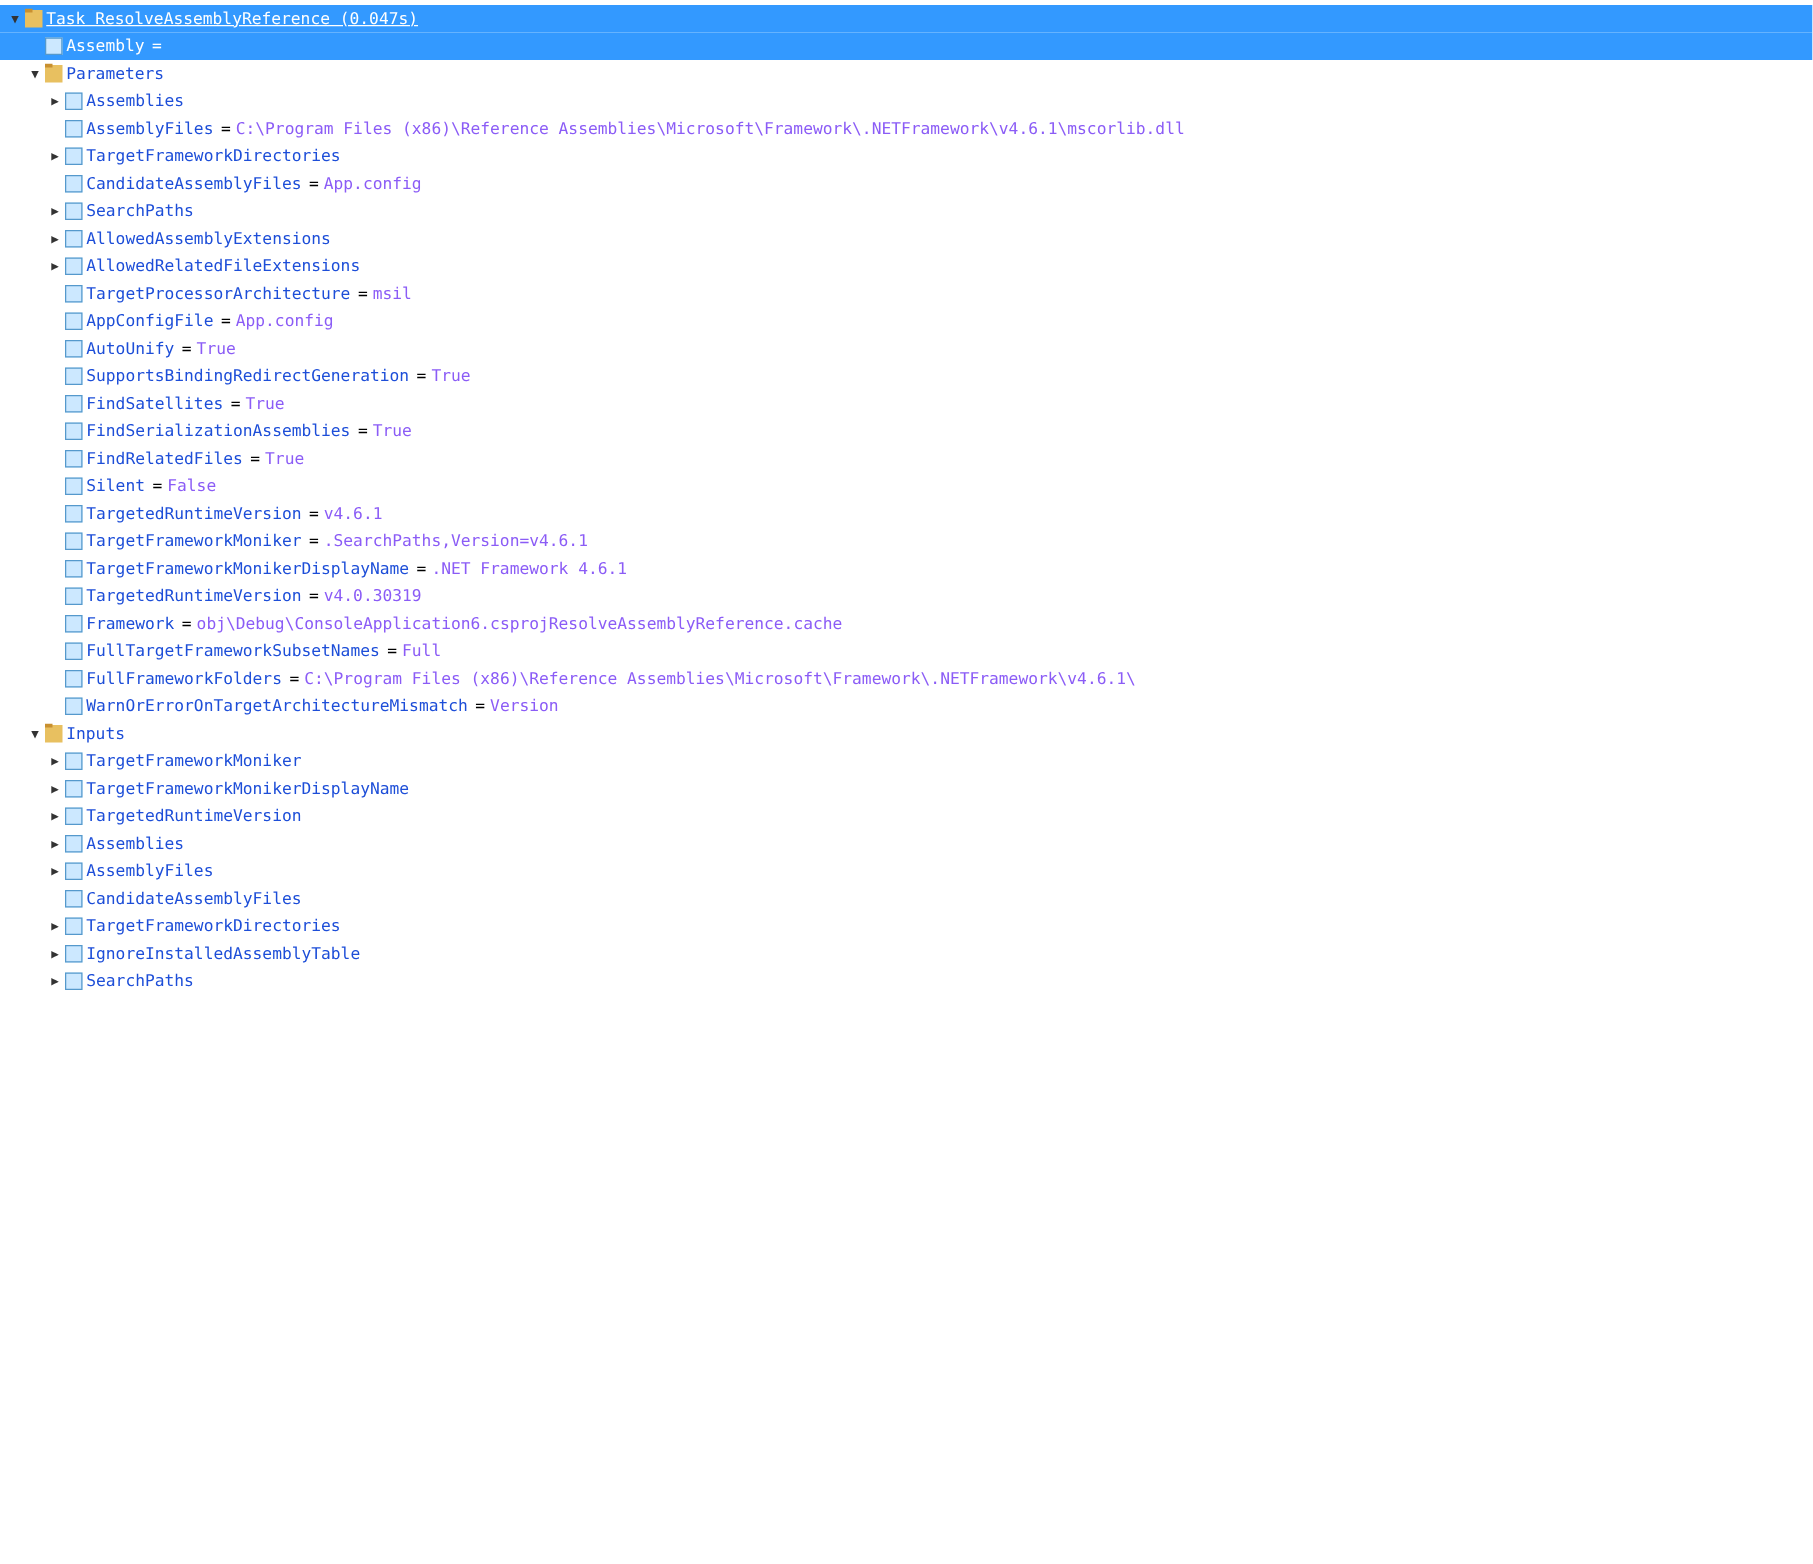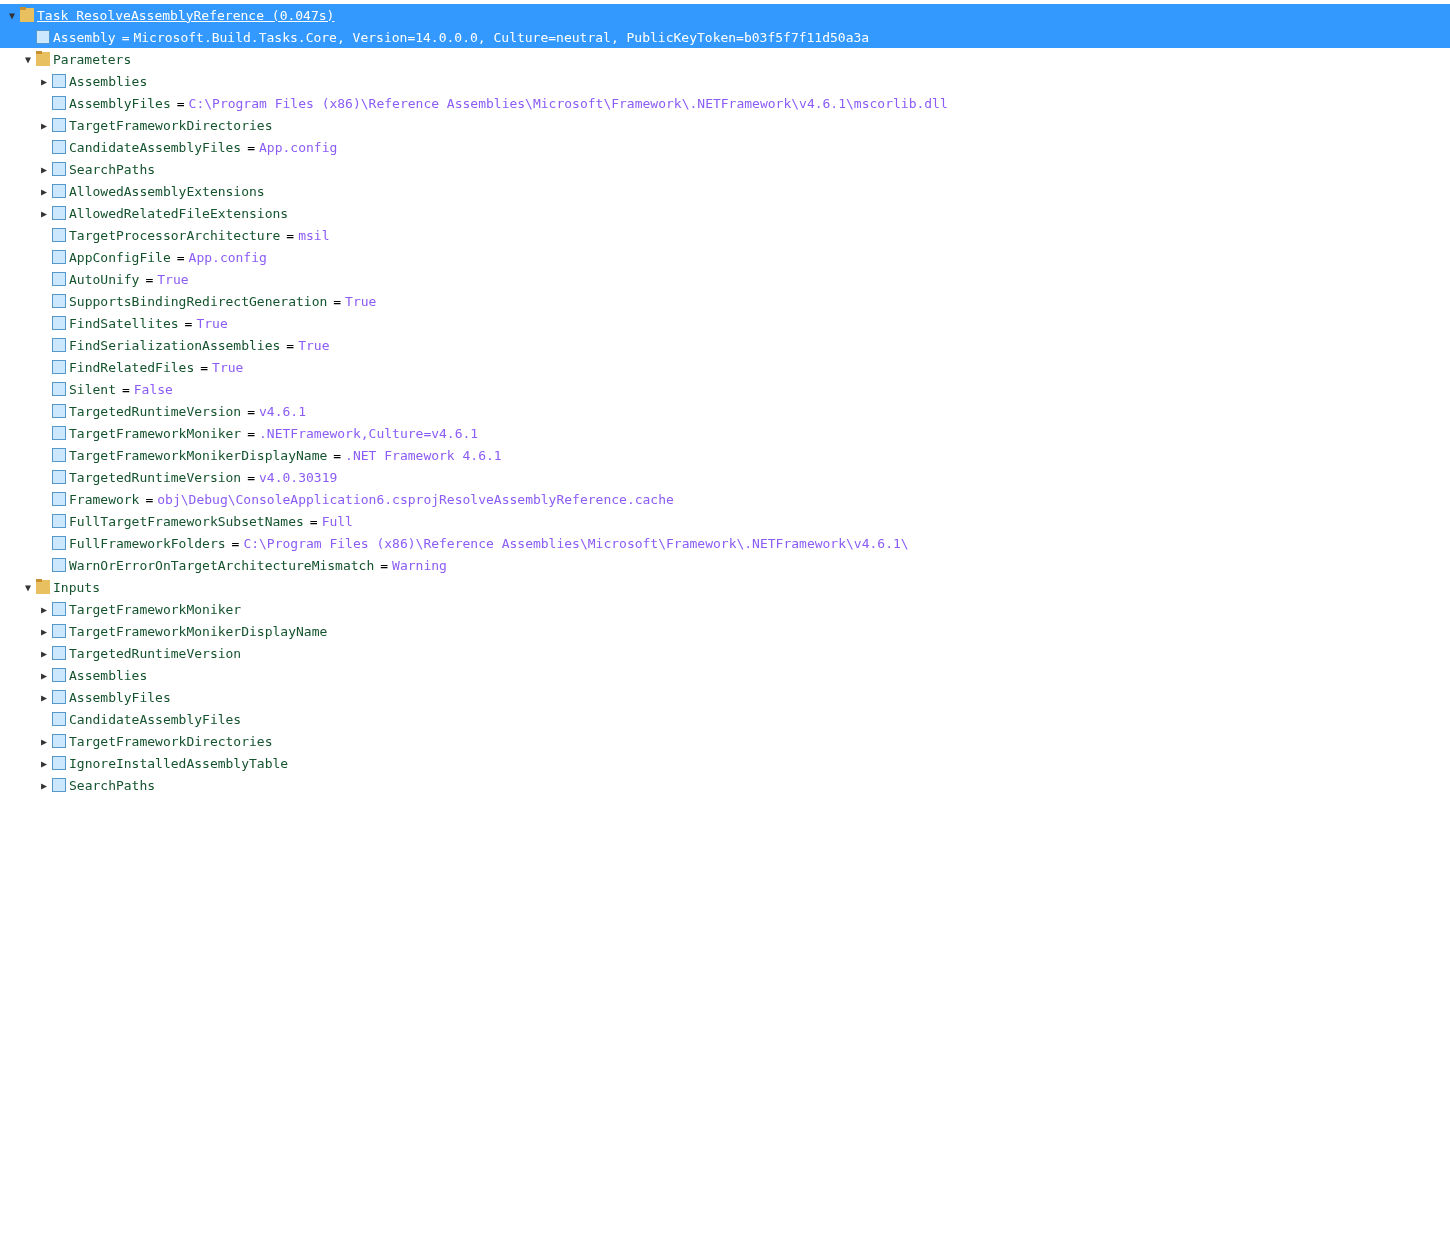--- a/index.html
+++ b/index.html
@@ -67,21 +67,21 @@
       content: '';
       display: block;
       width: 6px;
       height: 3px;
       background: #c89030;
       position: absolute;
       top: -1px;
       left: 0;
     }
     .node-label {
-      color: #14532d;
+      color: #1d4ed8;
       margin-right: 2px;
     }
     .equals {
       color: #000;
       margin: 0 4px;
     }
     .node-value {
       color: #8b5cf6;
       font-weight: normal;
     }
@@ -94,21 +94,20 @@
       <span class="toggle">▼</span>
       <span class="folder-icon"></span>
       <span class="node-label" style="color: rgb(255, 255, 255); font-weight: normal; text-decoration: underline;">Task ResolveAssemblyReference (0.047s)</span>
     </div>
     <div class="tree-row selected">
       <span class="indent"></span>
       <span class="toggle"></span>
       <span class="node-icon"></span>
       <span class="node-label">Assembly</span>
       <span class="equals"> = </span>
-      <span class="node-value">Microsoft.Build.Tasks.Core, Version=14.0.0.0, Culture=neutral, PublicKeyToken=b03f5f7f11d50a3a</span>
     </div>
     <div class="tree-row">
       <span class="indent"></span>
       <span class="toggle">▼</span>
       <span class="folder-icon"></span>
       <span class="node-label">Parameters</span>
     </div>
     <div class="tree-row">
       <span class="indent"></span>
       <span class="indent"></span>
@@ -243,21 +242,21 @@
       <span class="equals"> = </span>
       <span class="node-value">v4.6.1</span>
     </div>
     <div class="tree-row">
       <span class="indent"></span>
       <span class="indent"></span>
       <span class="toggle"></span>
       <span class="node-icon"></span>
       <span class="node-label">TargetFrameworkMoniker</span>
       <span class="equals"> = </span>
-      <span class="node-value">.NETFramework,Culture=v4.6.1</span>
+      <span class="node-value">.SearchPaths,Version=v4.6.1</span>
     </div>
     <div class="tree-row">
       <span class="indent"></span>
       <span class="indent"></span>
       <span class="toggle"></span>
       <span class="node-icon"></span>
       <span class="node-label">TargetFrameworkMonikerDisplayName</span>
       <span class="equals"> = </span>
       <span class="node-value">.NET Framework 4.6.1</span>
     </div>
@@ -297,21 +296,21 @@
       <span class="equals"> = </span>
       <span class="node-value">C:\Program Files (x86)\Reference Assemblies\Microsoft\Framework\.NETFramework\v4.6.1\</span>
     </div>
     <div class="tree-row">
       <span class="indent"></span>
       <span class="indent"></span>
       <span class="toggle"></span>
       <span class="node-icon"></span>
       <span class="node-label">WarnOrErrorOnTargetArchitectureMismatch</span>
       <span class="equals"> = </span>
-      <span class="node-value">Warning</span>
+      <span class="node-value">Version</span>
     </div>
     <div class="tree-row">
       <span class="indent"></span>
       <span class="toggle">▼</span>
       <span class="folder-icon"></span>
       <span class="node-label">Inputs</span>
     </div>
     <div class="tree-row">
       <span class="indent"></span>
       <span class="indent"></span>

